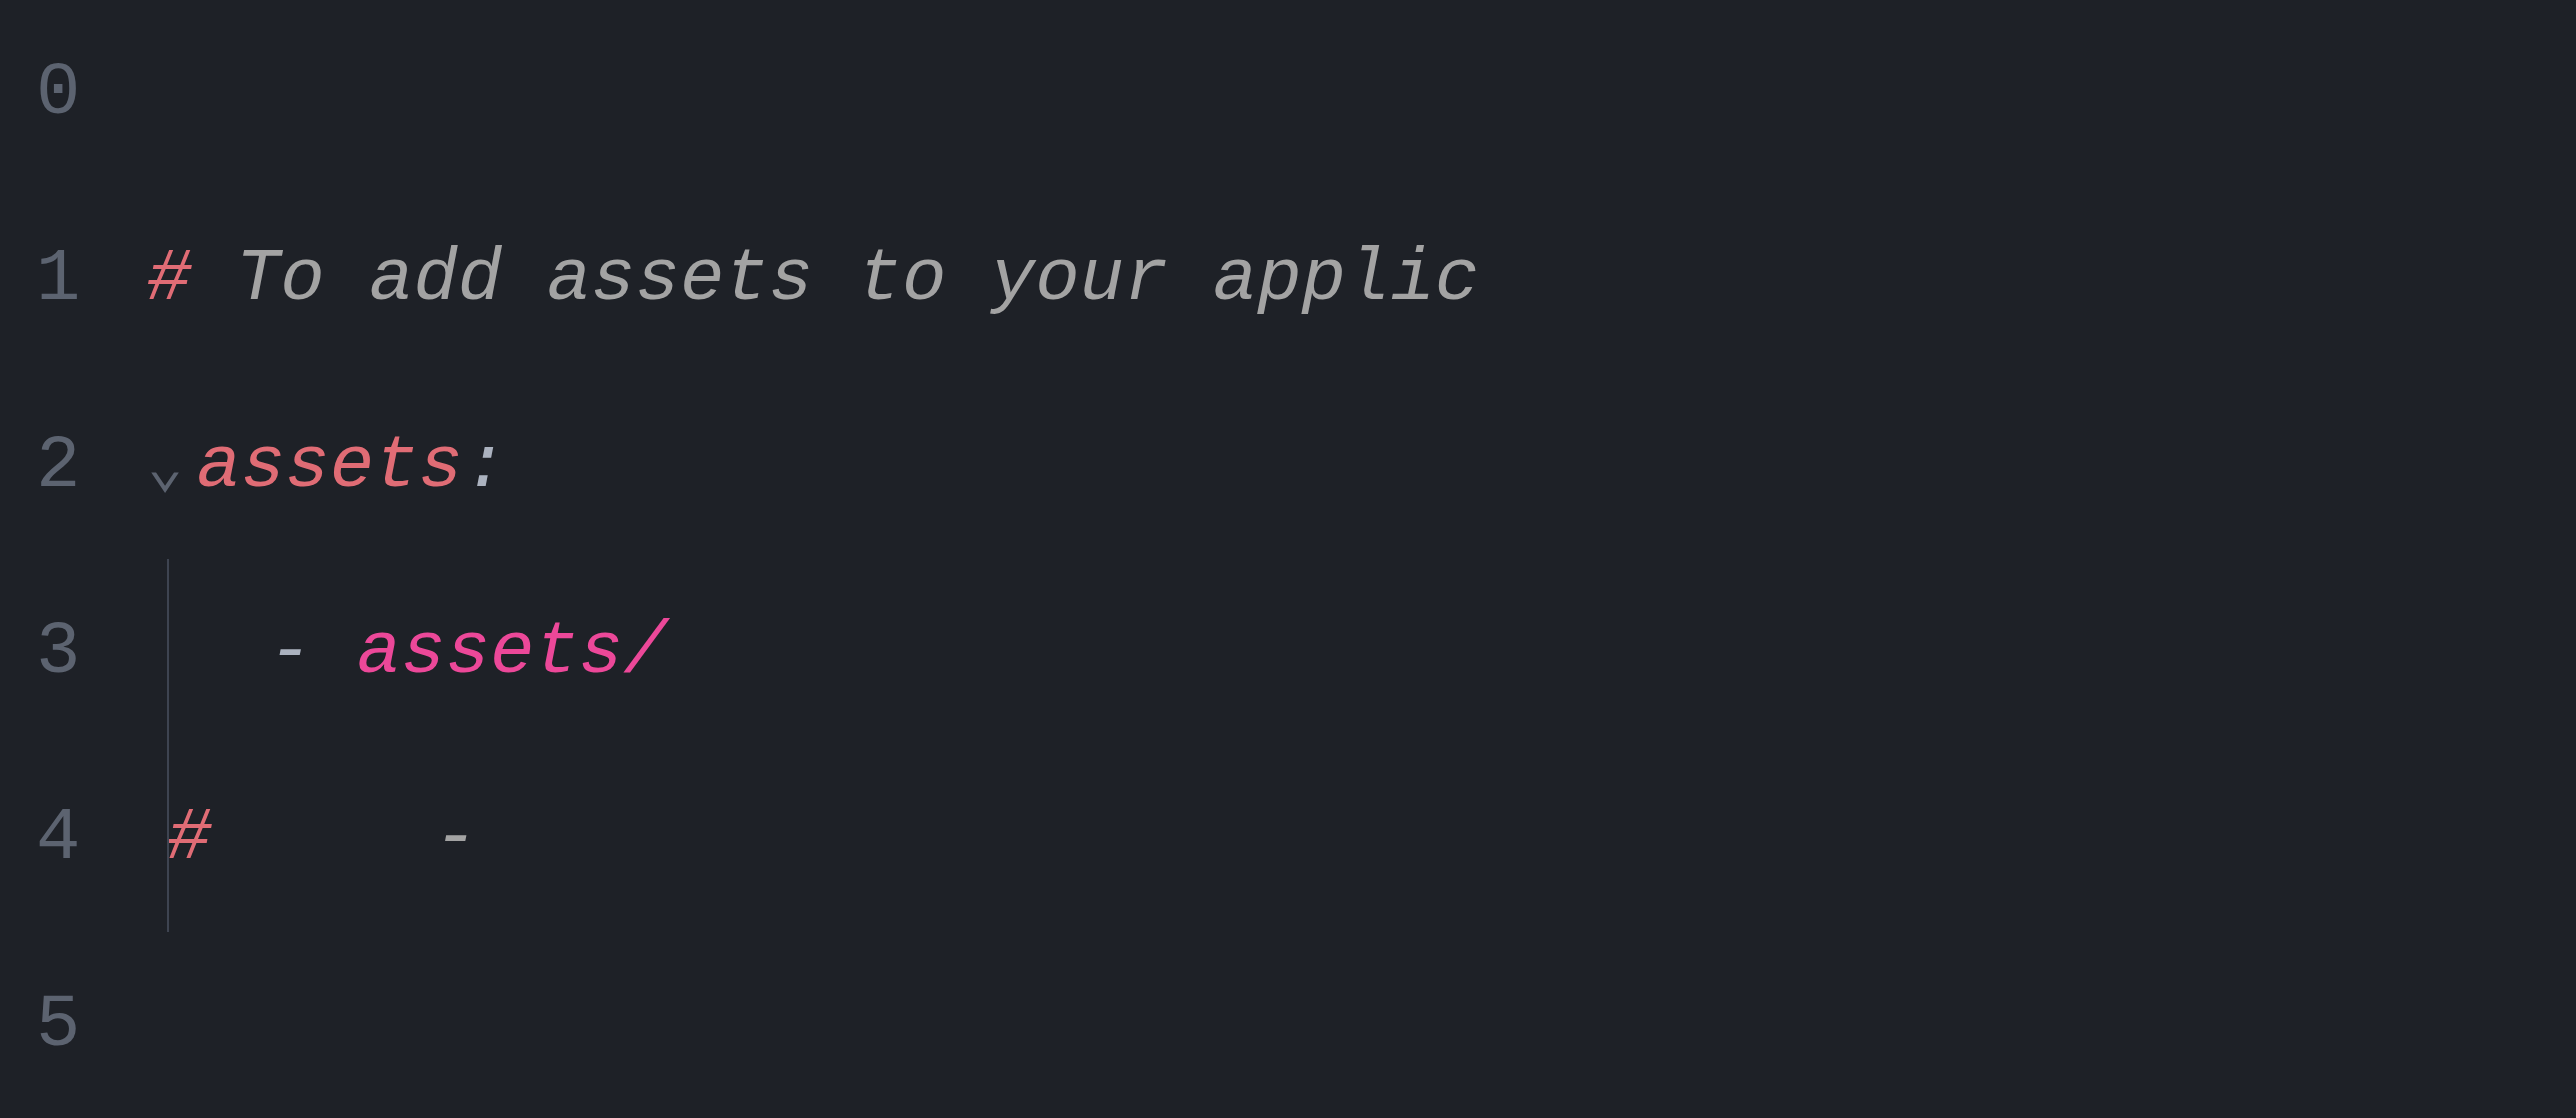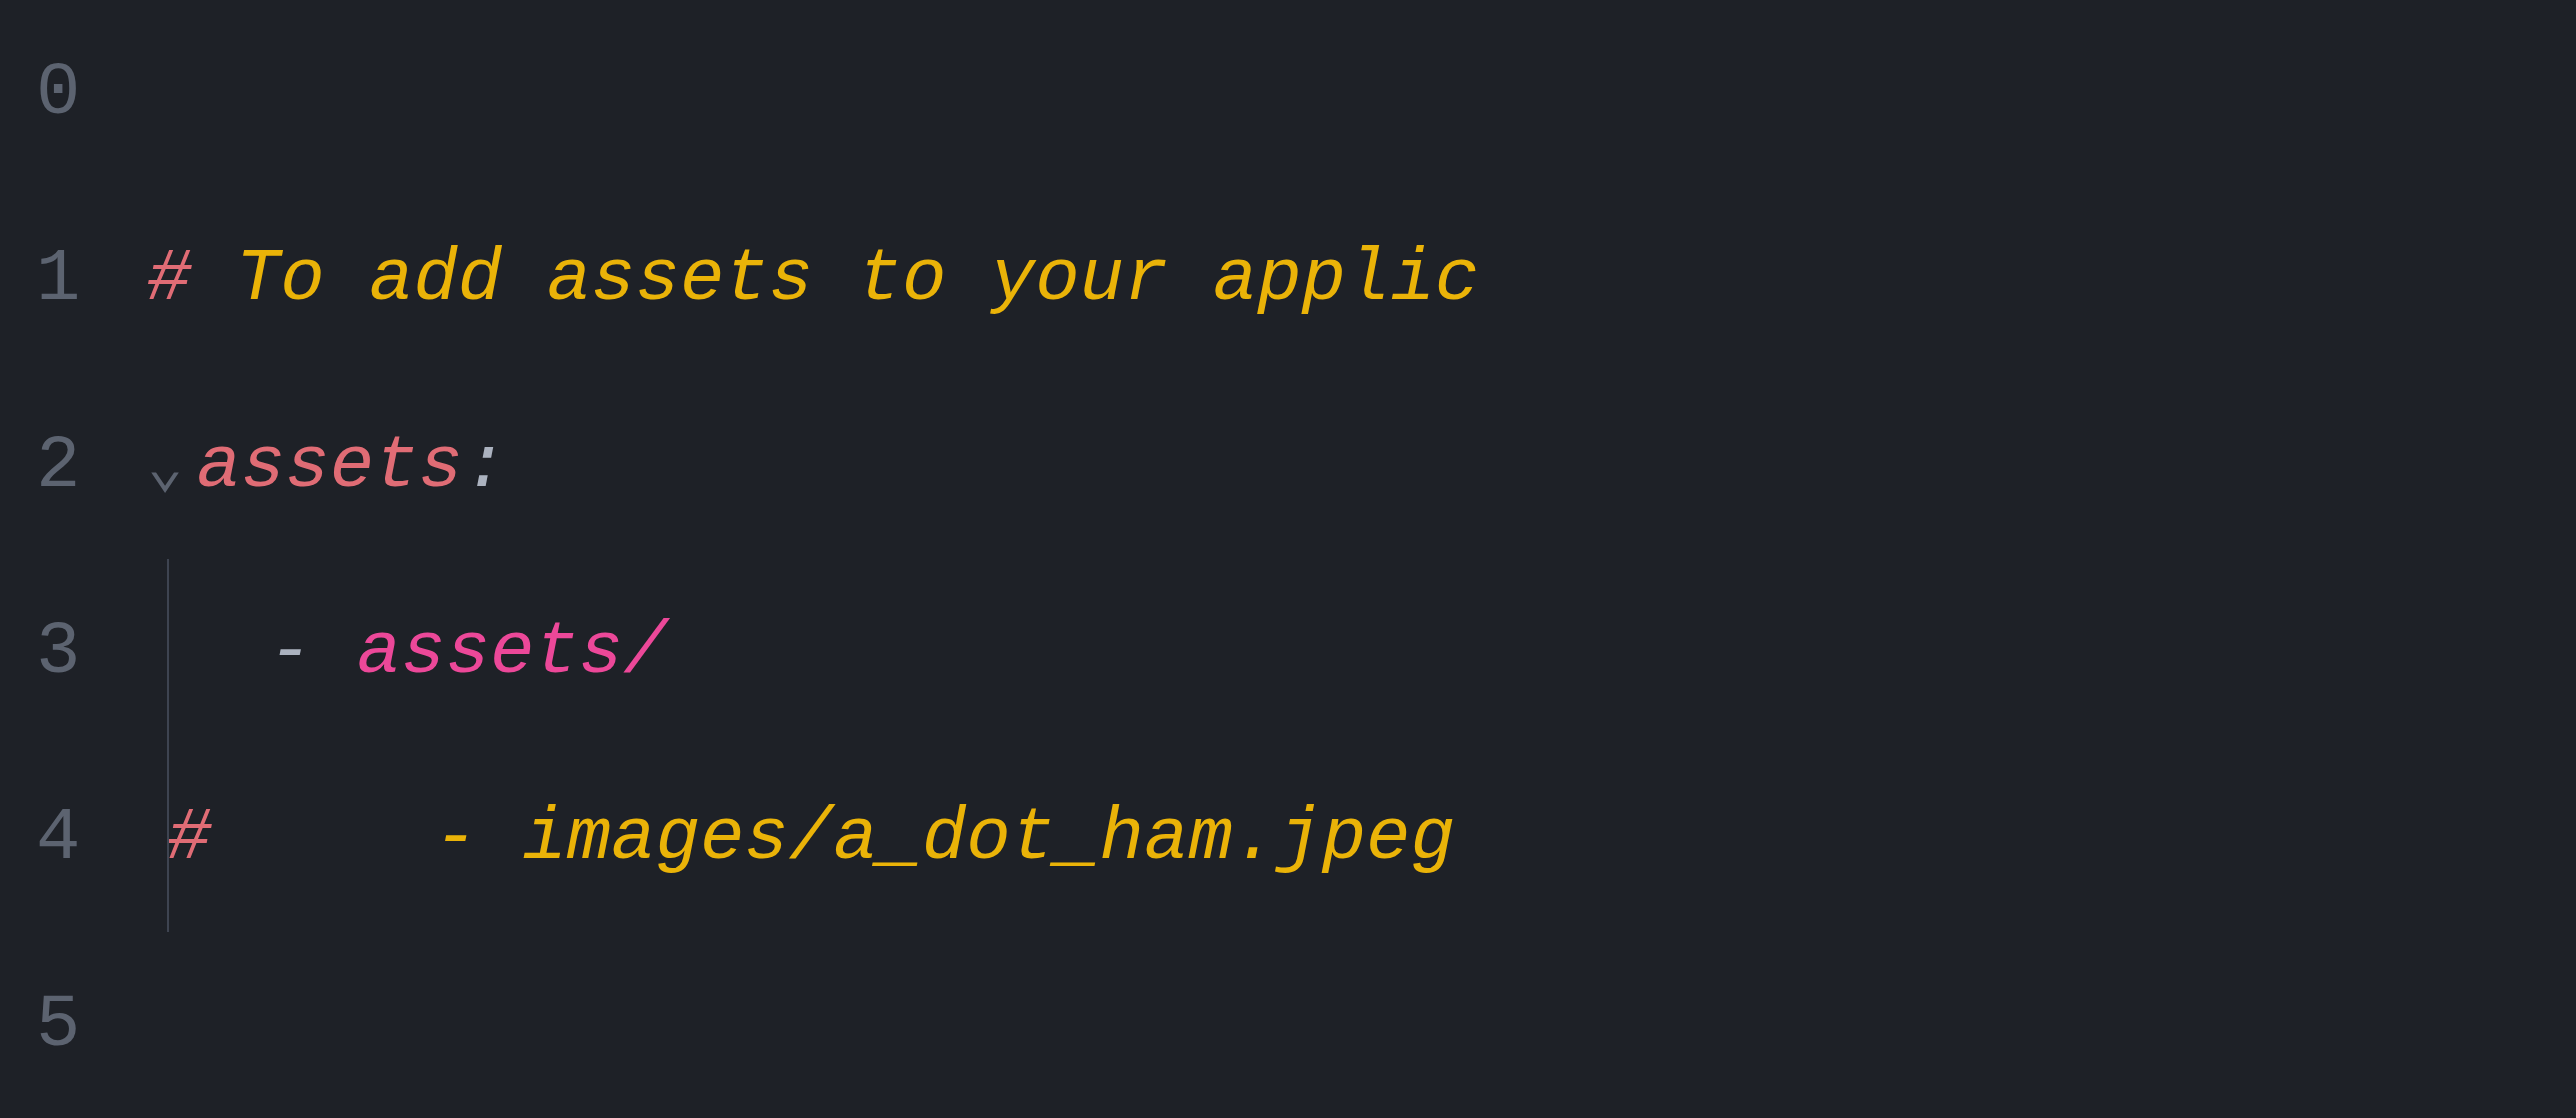--- a/index.html
+++ b/index.html
@@ -80,21 +80,21 @@
       color: #5c6370;
       font-size: 60px;
     }
 
     .token-comment-hash {
       color: #e06c75;
       font-style: italic;
     }
 
     .token-comment-text {
-      color: #eab308;
+      color: #a3a3a3;
       font-style: italic;
     }
 
     .token-key {
       color: #e06c75;
       font-style: italic;
       text-align: center;
     }
 
     .token-colon {
@@ -160,20 +160,19 @@
       <div class="vertical-bar" style="position: absolute; left: 20px; top: 0; bottom: 0; width: 2px; background-color: #3e4451;"></div>
       <span class="token-dash">-</span>
       <span class="token-string">&nbsp;assets/</span>
     </div>
 
     <div class="code-line" style="padding-left: 20px; position: relative;">
       <div style="position: absolute; left: 20px; top: 0; bottom: 0; width: 2px; background-color: #3e4451;"></div>
       <span class="token-comment-hash">#</span>
       <span class="token-comment-text">&nbsp;&nbsp;&nbsp;&nbsp;&nbsp;</span>
       <span class="token-comment-text">-</span>
-      <span class="token-comment-text">&nbsp;images/a_dot_ham.jpeg</span>
     </div>
 
     <div class="code-line">
     </div>
   </div>
 </div>
 
 
 </body></html>

